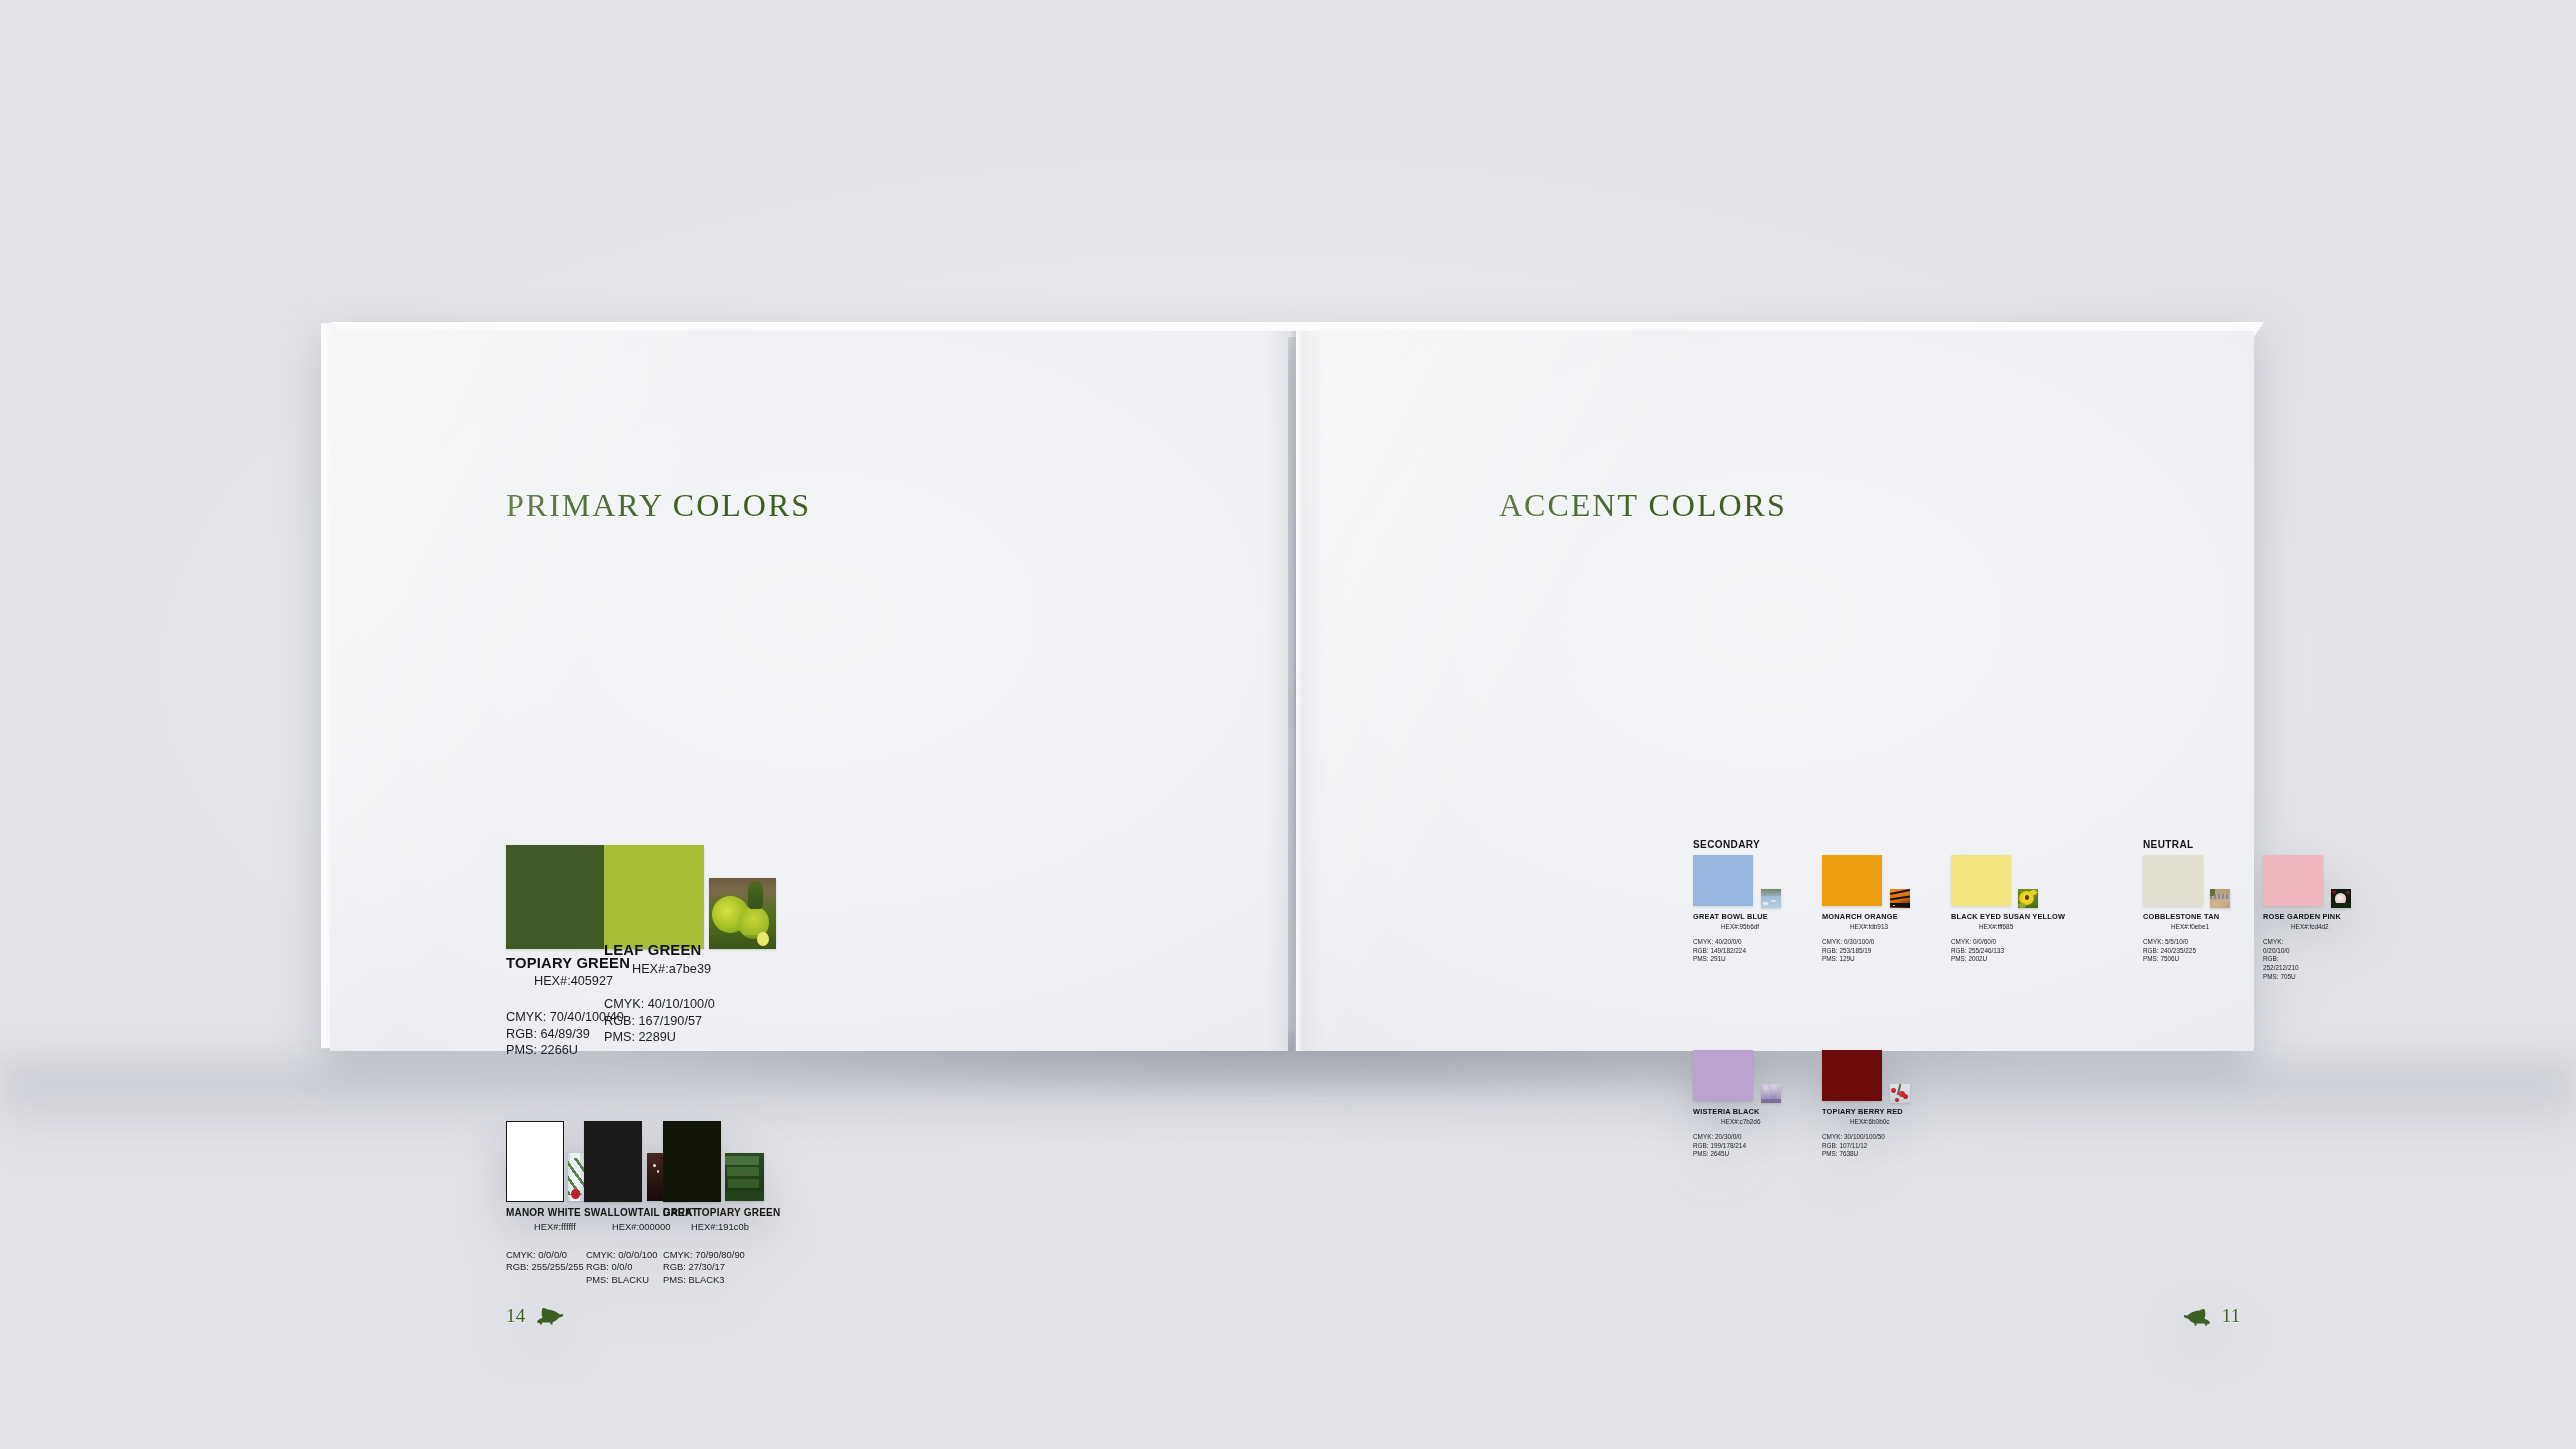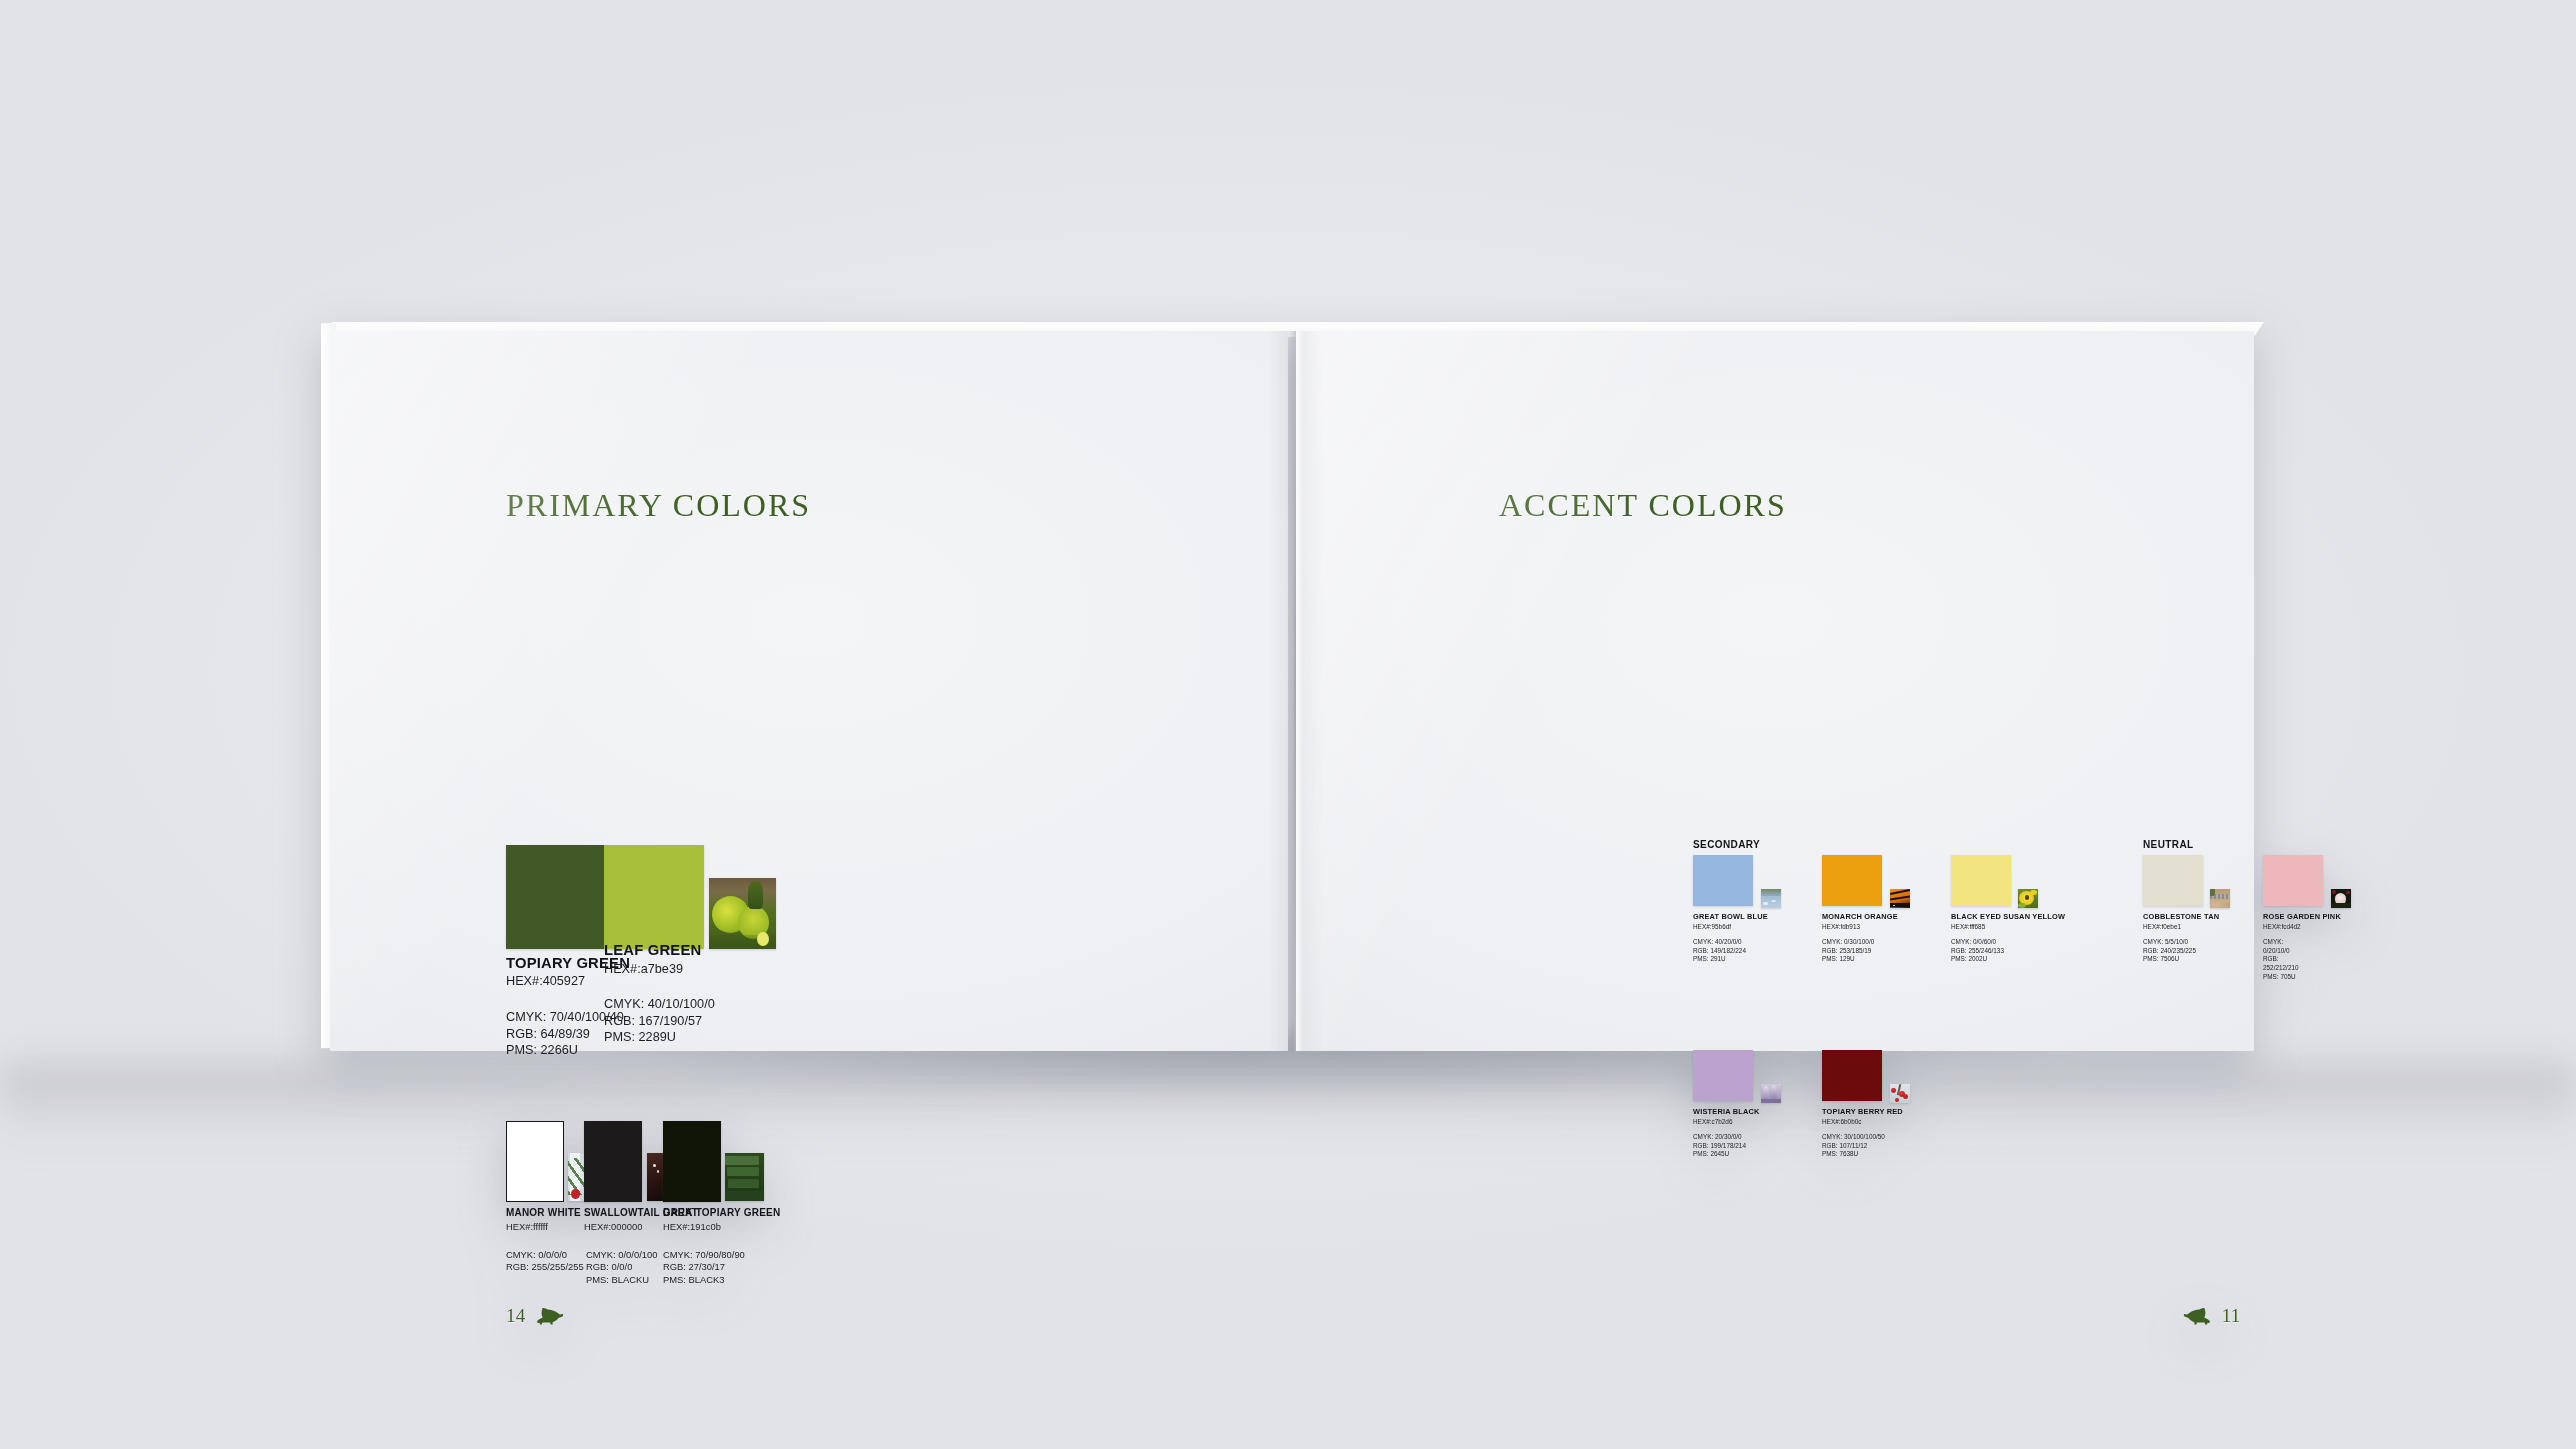--- a/index.html
+++ b/index.html
@@ -91,21 +91,21 @@
     position:absolute;
     font-size:10px; font-weight:bold; letter-spacing:0.4px; color:#111317;
     white-space:nowrap;
   }
 
   .swatch-name{
     position:absolute;
     font-weight:bold; letter-spacing:0.2px; color:#111317; white-space:nowrap;
   }
   .swatch-hex{
-    position:absolute; color:#1b1d22; white-space:nowrap;
+    position:absolute; color:#1b1d22; white-space:nowrap;margin-left:28px;
   }
   .swatch-specs{
     position:absolute; color:#1b1d22; white-space:pre-line;
   }
 
   
   .lg .swatch-name { font-size:14.8px; }
   .lg .swatch-hex  { font-size:12.7px; }
   .lg .swatch-specs{ font-size:12.7px; line-height:1.30; }
 
@@ -413,21 +413,21 @@
          background:radial-gradient(circle at 40% 35%,#d62b34,#980c12);"></i>
     </div>
     <div class="sm">
       <div class="swatch-name" style="left:526px; top:776px;">TOPIARY BERRY RED</div>
       <div class="swatch-hex" style="left:526px; top:787px;">HEX#:6b0b0c</div>
       <div class="swatch-specs" style="left:526px; top:802px;">CMYK: 30/100/100/50
 RGB: 107/11/12
 PMS: 7638U</div>
     </div>
 
-    <div class="folio" style="left:884px; top:974px;">
+    <div class="folio" style="left:884px; top:974px;align-items:flex-end;">
       <svg class="fox flip" viewBox="0 0 100 58">
         <path fill="#3d6022" d="M30 6 C26 16 26 26 30 33 L18 40 C14 42 13 46 16 49 L22 49 L22 54 L28 54 L29 48
           L52 48 L53 54 L59 54 L59 47 C66 45 72 41 76 35 L86 31 C90 29 91 25 88 23 L80 25 L74 20
           C66 14 54 10 44 10 C40 8 35 6 30 6 Z"></path>
       </svg>
       <span class="num">11</span>
     </div>
 
     <div class="sheen"></div>
   </div>

